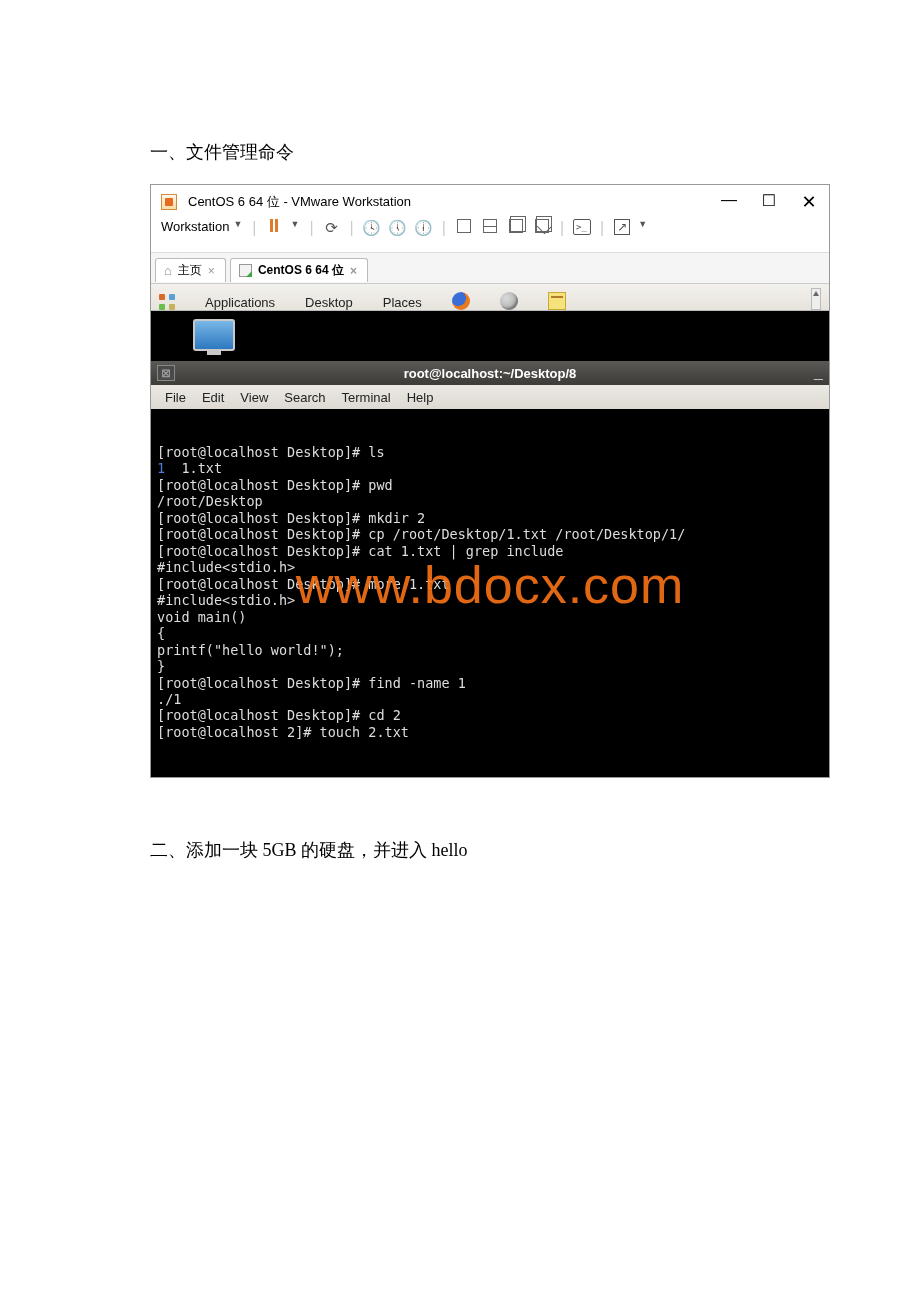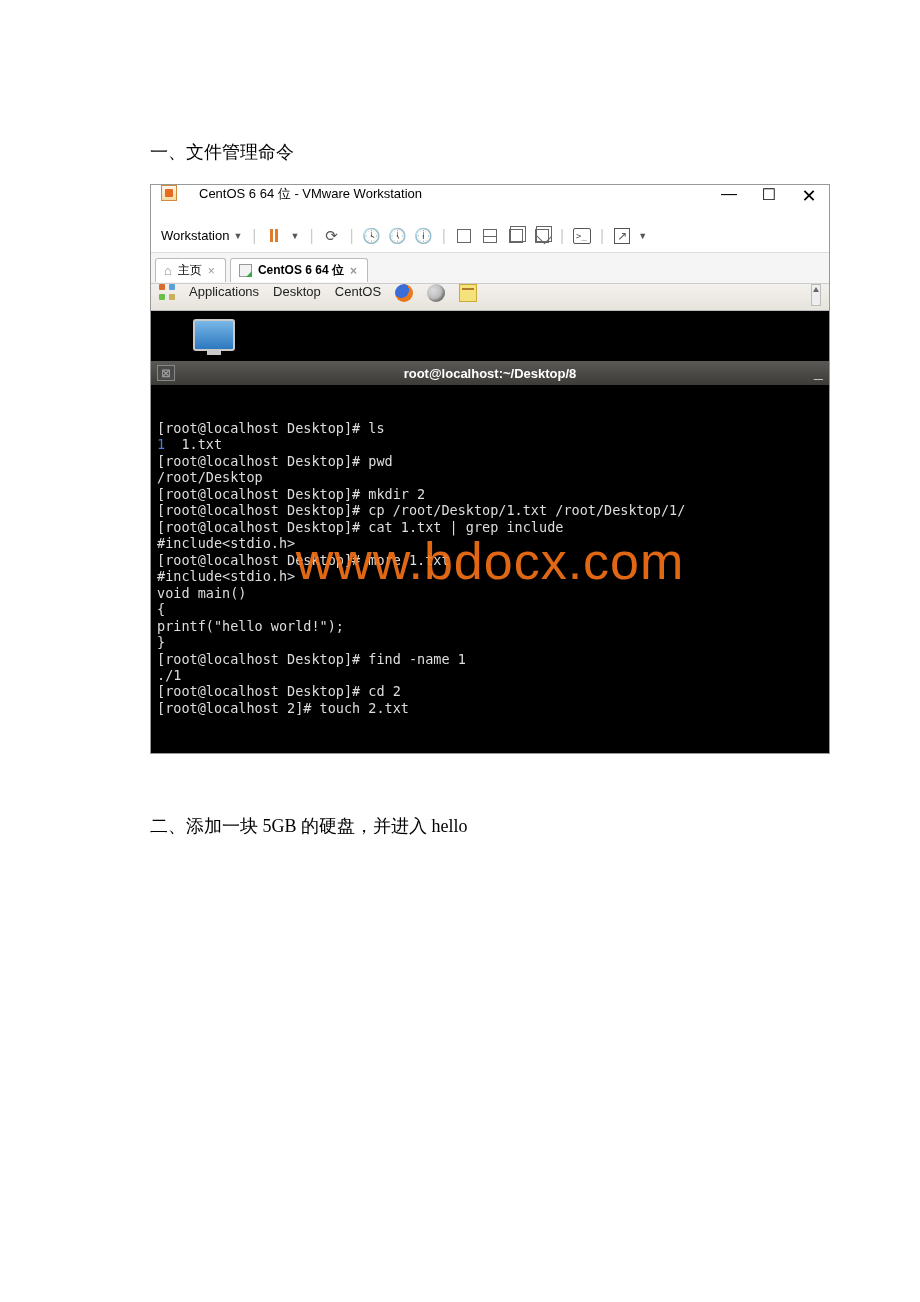--- a/index.html
+++ b/index.html
@@ -17,41 +17,41 @@
       font-family: SimSun, "Microsoft YaHei", serif;
     }
     .screenshot-frame {
       margin-left: 150px;
       width: 680px;
       border: 1px solid #999;
       background: #fff;
     }
     .win-chrome {
       display: flex;
+      align-items: center;
       height: 34px;
       padding: 0 10px;
-      gap: 22px;
+      gap: 11px;
     }
     .win-appicon {
       width: 16px; height: 16px;
       border: 1px solid #d08c3a;
       background: linear-gradient(#fff6ea,#f7dba6);
       position: relative;
     }
     .win-appicon::after{
       content:"";position:absolute;left:3px;top:3px;width:8px;height:8px;
       background:#e66a1f;border-radius:1px;
     }
     .win-title { font-size: 13px; color: #000; }
     .win-buttons { margin-left: auto; display: flex; gap: 20px; }
     .win-btn { width: 20px; text-align: center; font-size: 16px; color:#000; }
     .win-btn.close { font-size: 18px; }
     .wks-toolbar {
       display: flex;
-      align-items: center;
       height: 34px;
       padding: 0 10px;
       gap: 2px;
       border-bottom: 1px solid #ddd;
     }
     .wks-label { font-size: 13px; color:#000; }
     .wks-drop { font-size: 9px; margin-left:2px; margin-right:4px; color:#555;}
     .wks-sep { color:#ccc; margin:0 4px;}
     .t-icon { width:24px; display:inline-flex; justify-content:center; color:#555; font-size:15px;}
     .t-pause{ display:inline-flex; gap:2px;}
@@ -76,21 +76,21 @@
       display:flex;align-items:center;gap:6px;
       border:1px solid #bbb;border-bottom:none;border-radius:3px 3px 0 0;
       padding:3px 10px 3px 8px;font-size:12px;background:#fff;
     }
     .tab.active{font-weight:bold;}
     .tab .home-ico{color:#888;font-size:13px;}
     .tab .vm-ico{width:13px;height:13px;background:#f2f2f2;border:1px solid #999;position:relative;}
     .tab .vm-ico::after{content:"";position:absolute;right:-1px;bottom:-1px;width:0;height:0;border-left:6px solid transparent;border-bottom:6px solid #3fa648;}
     .tab-x{color:#999;font-size:12px;}
     .gnome-bar{
-      height:28px;display:flex;align-items:flex-start;gap:14px;padding:0 8px;
+      height:28px;display:flex;align-items:flex-end;gap:30px;padding:0 8px;
       background:linear-gradient(#f3f1ed,#e7e4dd);
       border-top:1px solid #ccc;border-bottom:1px solid #bbb;
     }
     .gnome-apps-ico{display:inline-block;width:16px;height:16px;position:relative;}
     .gnome-apps-ico span{position:absolute;width:6px;height:6px;border-radius:1px;}
     .gnome-apps-ico .a{left:0;top:0;background:#d96b2a;}
     .gnome-apps-ico .b{right:0;top:0;background:#5aa0d6;}
     .gnome-apps-ico .c{left:0;bottom:0;background:#6abf4b;}
     .gnome-apps-ico .d{right:0;bottom:0;background:#c9b05a;}
     .gnome-label{font-size:13px;color:#222;}
@@ -204,38 +204,46 @@
 
   <div class="gnome-bar">
     <span class="gnome-apps-ico">
         <span class="a"></span>
         <span class="b"></span>
         <span class="c"></span>
         <span class="d"></span>
       </span>
     <span class="gnome-label">Applications</span>
     <span class="gnome-label">Desktop</span>
-    <span class="gnome-label">CentOS</span>
+    <span class="gnome-label">Places</span>
     <span class="ff-ico"></span>
     <span class="gl-ico"></span>
     <span class="note-ico"></span>
     <span class="gnome-scroll"></span>
   </div>
 
   <div class="desktop-area">
     <div class="desk-icon">
       <div class="desk-monitor"></div>
         <div class="desk-stand"></div>
     </div>
 
     <div class="term-title">
       <span class="term-title-left">☒</span>
       <span>root@localhost:~/Desktop/8</span>
       <span class="term-title-right">_</span>
     </div>
+    <div class="term-menu">
+      <span>File</span>
+      <span>Edit</span>
+      <span>View</span>
+      <span>Search</span>
+      <span>Terminal</span>
+      <span>Help</span>
+    </div>
     <div class="term-body" id="term-body">
       <div>[root@localhost Desktop]# ls</div><div><span class="blue">1</span>  1.txt</div><div>[root@localhost Desktop]# pwd</div><div>/root/Desktop</div><div>[root@localhost Desktop]# mkdir 2</div><div>[root@localhost Desktop]# cp /root/Desktop/1.txt /root/Desktop/1/</div><div>[root@localhost Desktop]# cat 1.txt | grep include</div><div>#include&lt;stdio.h&gt;</div><div>[root@localhost Desktop]# more 1.txt</div><div>#include&lt;stdio.h&gt;</div><div>void main()</div><div>{</div><div>printf("hello world!");</div><div>}</div><div>[root@localhost Desktop]# find -name 1</div><div>./1</div><div>[root@localhost Desktop]# cd 2</div><div>[root@localhost 2]# touch 2.txt</div><div class="watermark">www.bdocx.com</div>
     </div>
   </div>
 
 </div>
 
 <div class="doc-heading second-heading">二、添加一块 5GB 的硬盘，并进入 hello</div>
 
 </body></html>

